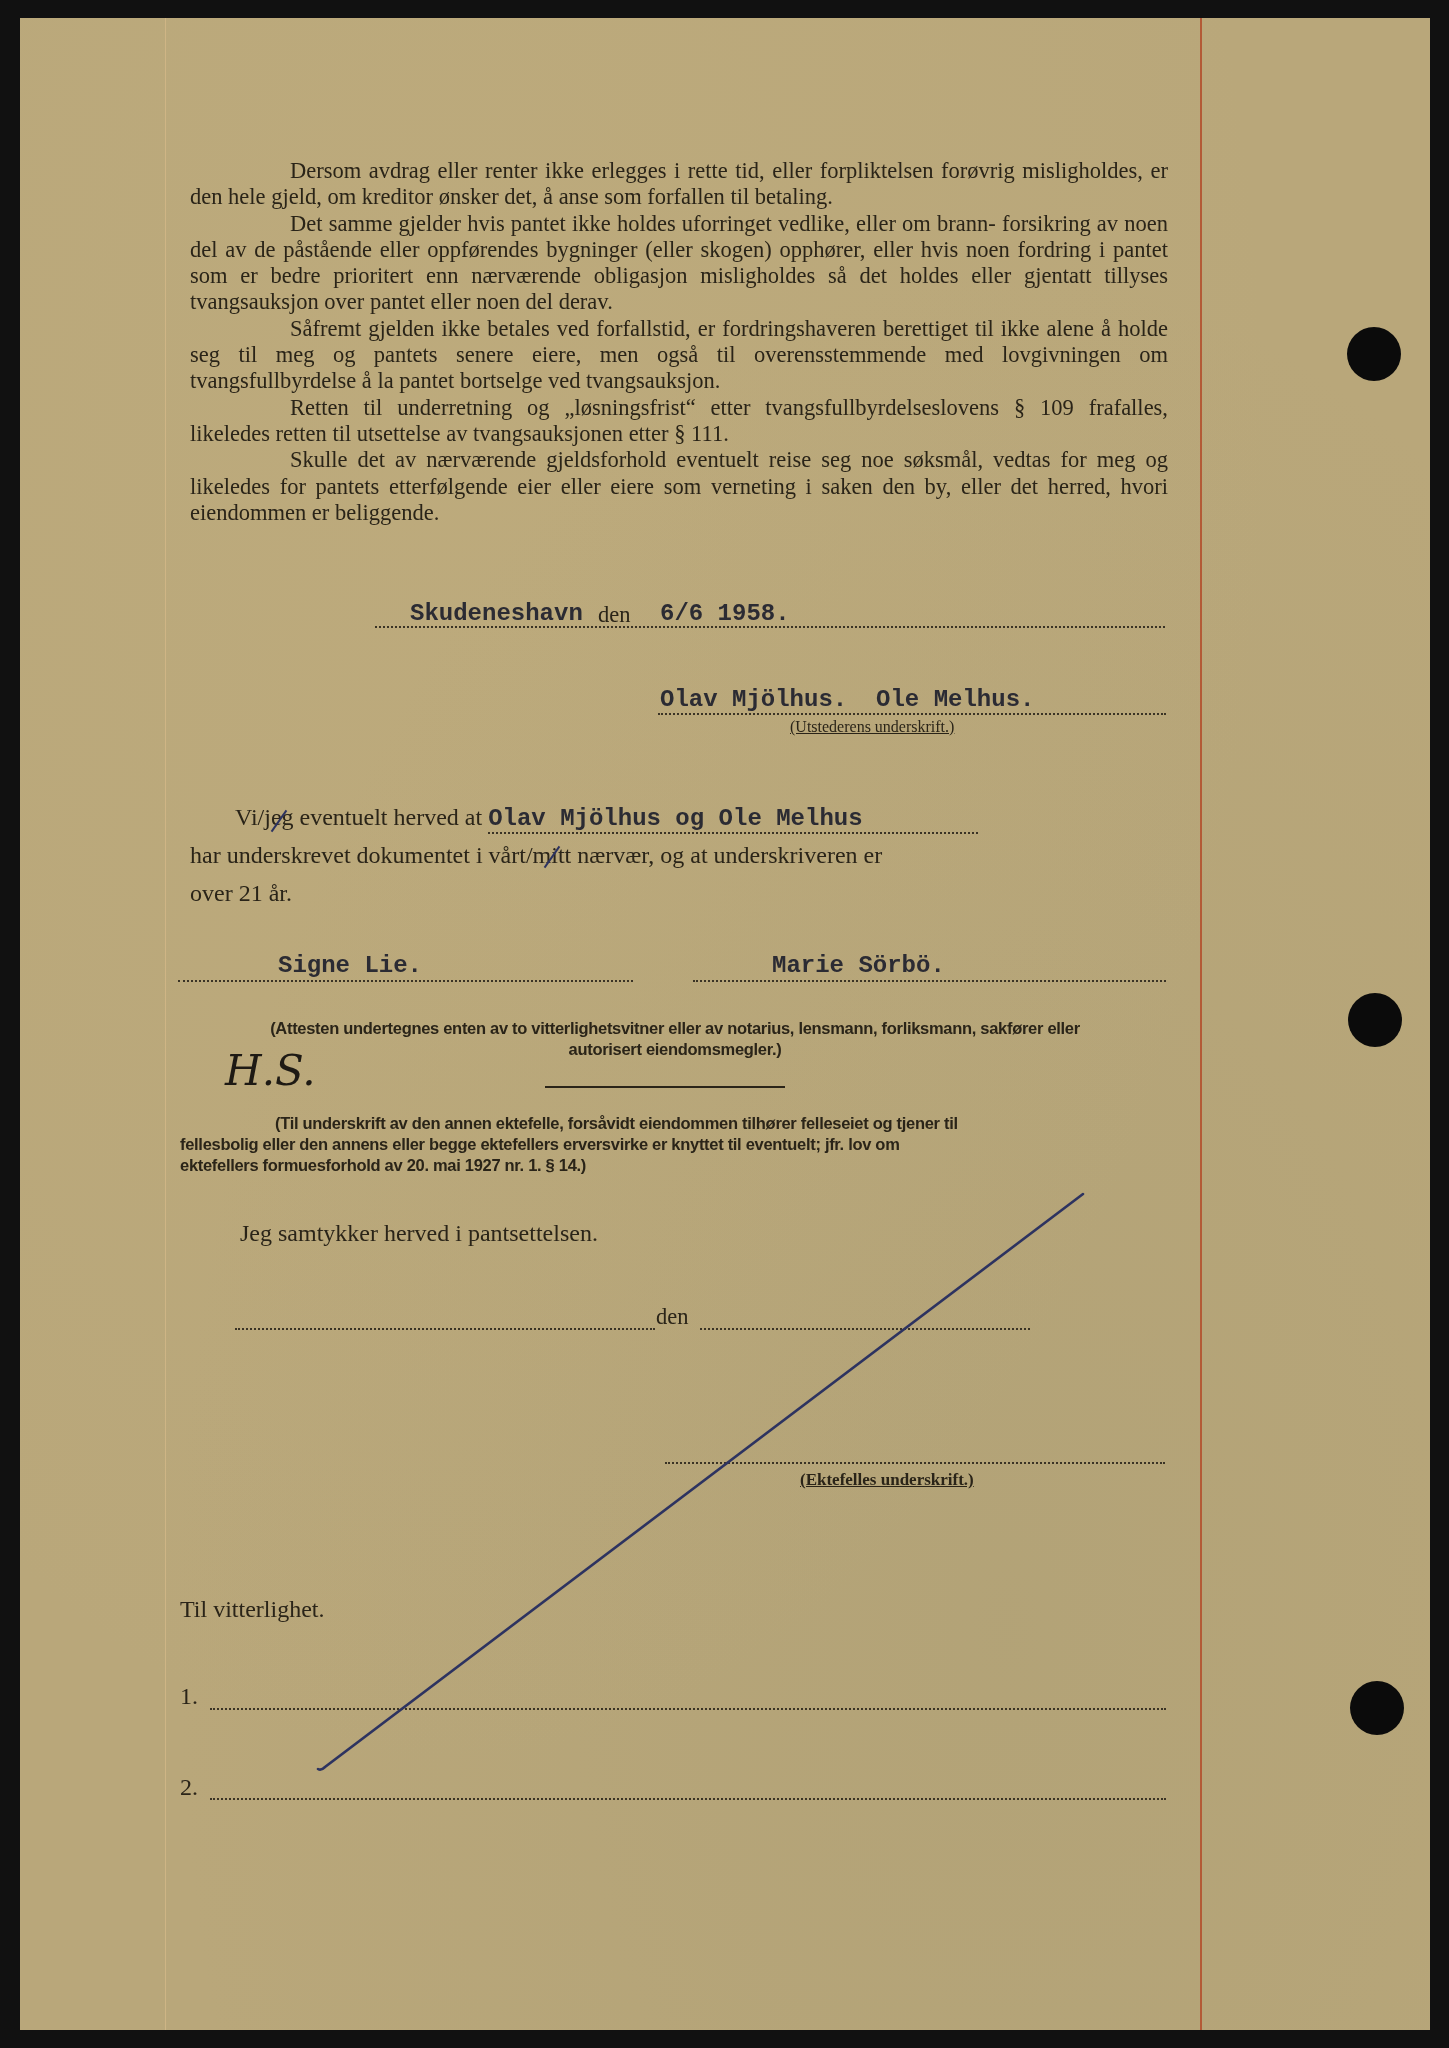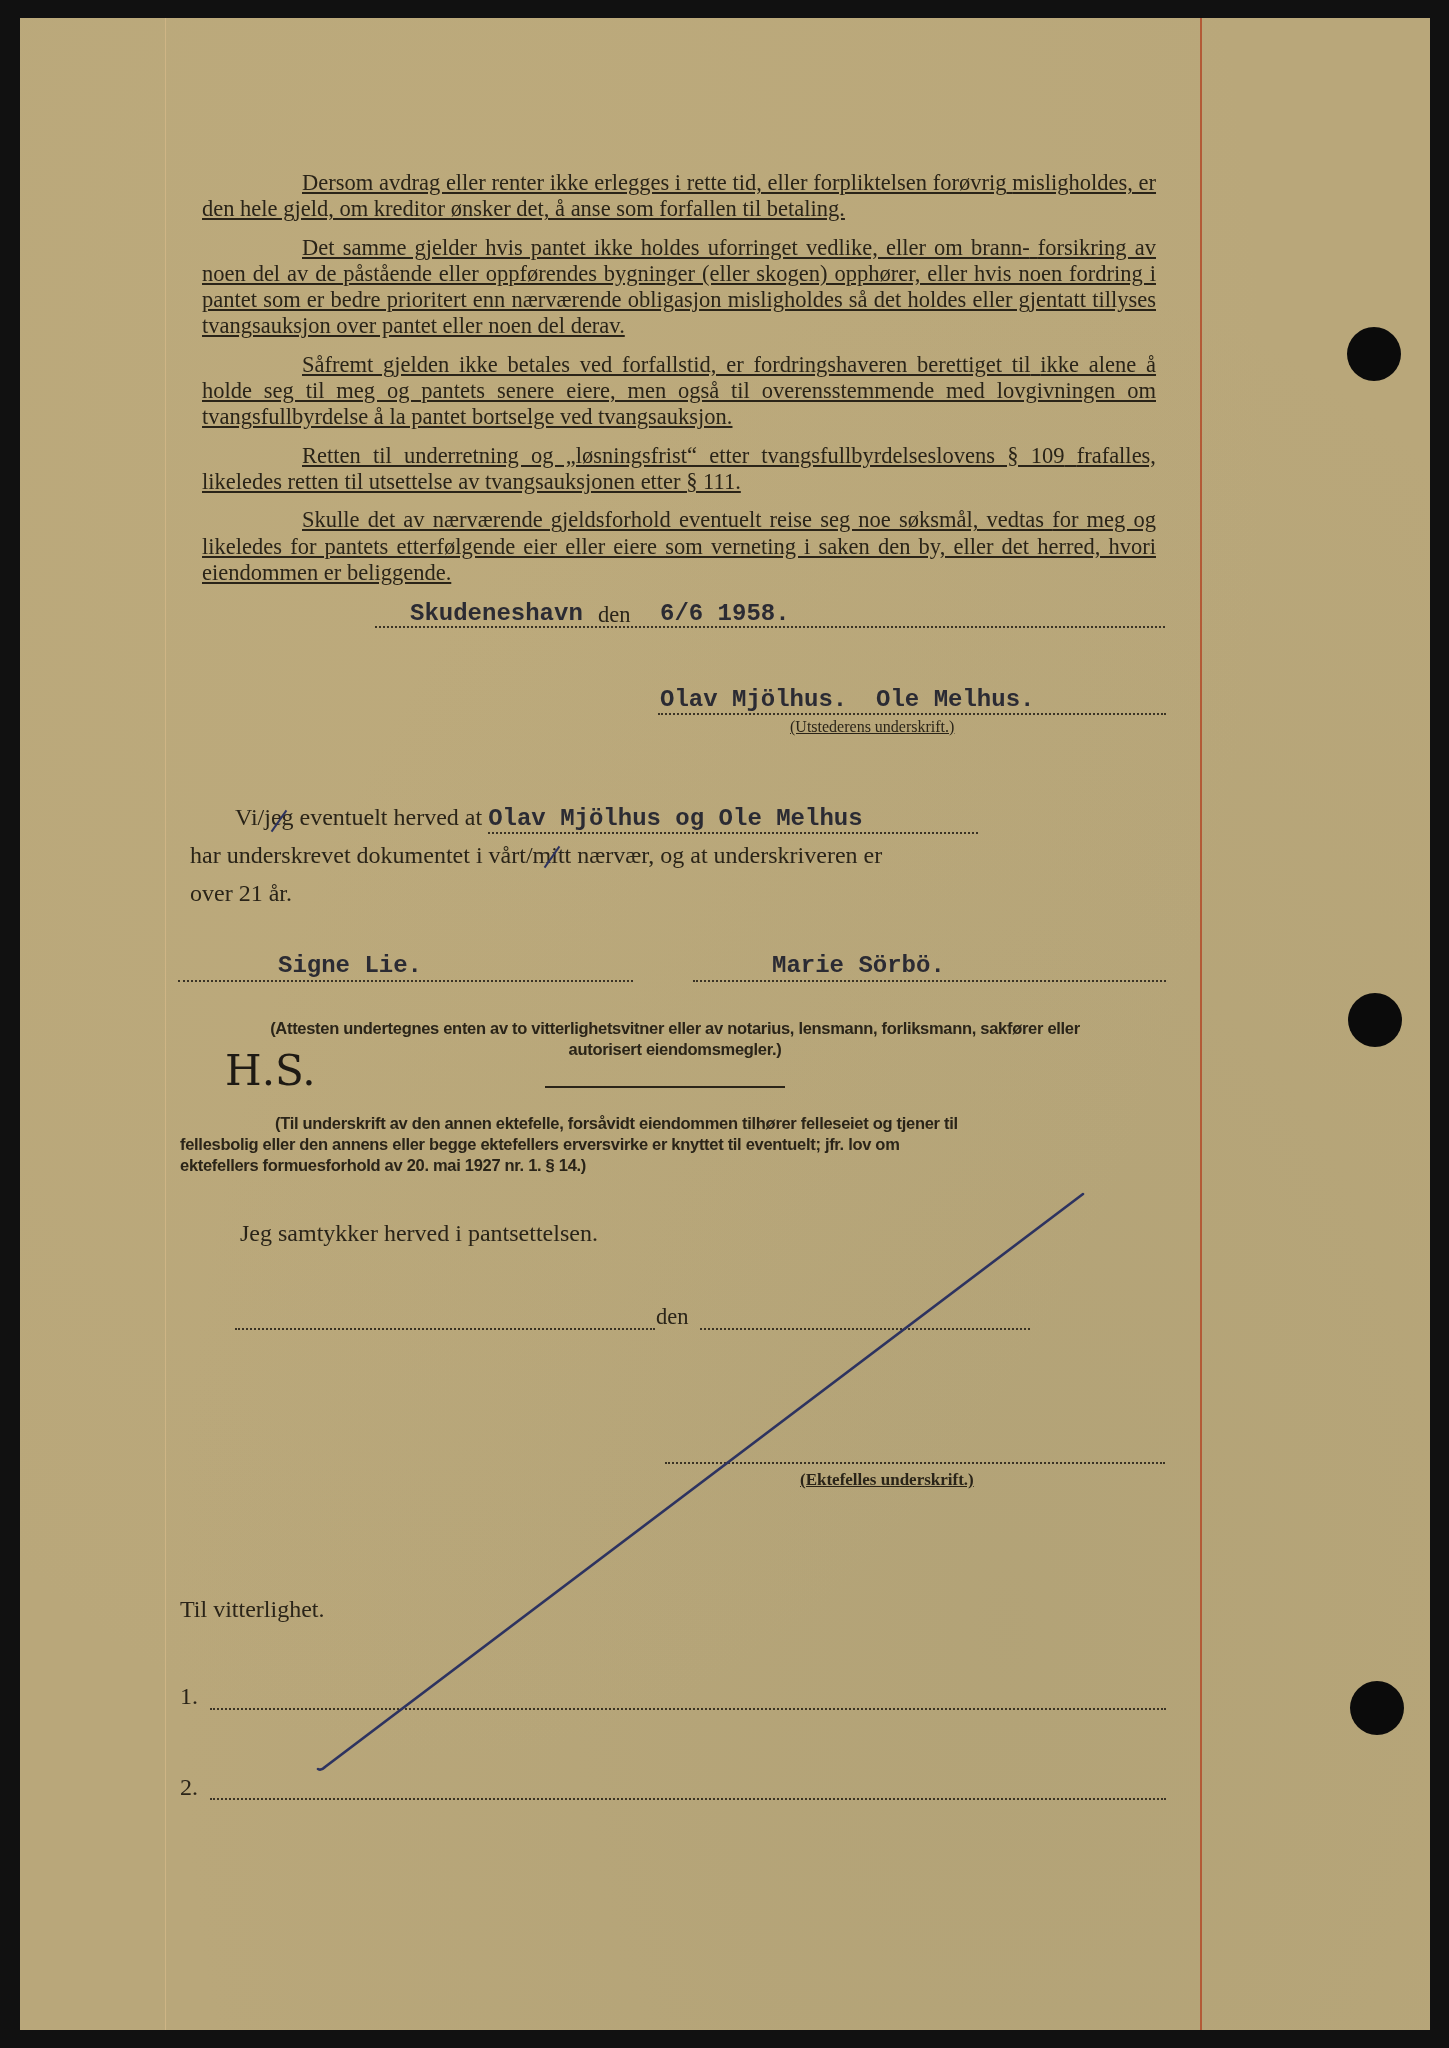--- a/index.html
+++ b/index.html
@@ -28,21 +28,21 @@
     }
     .punch-hole {
       position: absolute; width: 54px; height: 54px; border-radius: 50%;
       background: #0b0b0b;
     }
     .body-text {
       position: absolute; left: 170px; width: 978px;
       font-size: 22.5px; line-height: 26.3px;
       text-align: justify;
     }
-    .body-text p { margin: 12px; text-indent: 100px; text-align: justify; text-align-last: left; text-decoration: underline; }
+    .body-text p { margin: 0; text-indent: 100px; text-align: justify; text-align-last: left; }
     .typed {
       font-family: "Liberation Mono", "DejaVu Sans Mono", monospace;
       font-size: 24px; color: #2b2b33; font-weight: bold;
     }
     .dotted-line {
       position: absolute; border-bottom: 2px dotted #3a3325; height: 0;
     }
     .small-text {
       position: absolute; font-size: 16.5px; line-height: 21px; font-weight: bold;
       font-family: "Liberation Sans Narrow", "Liberation Sans", sans-serif;
@@ -95,21 +95,21 @@
   <div class="dotted-line" style="left:158px; top:962px; width:455px;"></div>
   <span class="typed" style="position:absolute; left:258px; top:934px;">Signe Lie.</span>
   <div class="dotted-line" style="left:673px; top:962px; width:473px;"></div>
   <span class="typed" style="position:absolute; left:752px; top:934px;">Marie Sörbö.</span>
 
   <div class="small-text" style="left:160px; top:1000px; width:990px; text-align:center;">
     <div>(Attesten undertegnes enten av to vitterlighetsvitner eller av notarius, lensmann, forliksmann, sakfører eller</div>
     <div>autorisert eiendomsmegler.)</div>
   </div>
 
-  <span style="position:absolute; left:205px; top:1028px; font-family:'DejaVu Serif', serif; font-size:42px; color:#1e1a14;">H.S.</span>
+  <span style="position:absolute; left:205px; top:1028px; font-family:'DejaVu Serif', serif; font-style:italic; font-size:42px; color:#1e1a14;">H.S.</span>
   <div class="solid-line" style="left:525px; top:1068px; width:240px;"></div>
 
   <div class="small-text" style="left:160px; top:1095px; width:990px; text-align:justify;">
     <div style="padding-left:95px;">(Til underskrift av den annen ektefelle, forsåvidt eiendommen tilhører felleseiet og tjener til</div>
     <div>fellesbolig eller den annens eller begge ektefellers erversvirke er knyttet til eventuelt; jfr. lov om</div>
     <div>ektefellers formuesforhold av 20. mai 1927 nr. 1. § 14.)</div>
   </div>
 
   <span class="label" style="left:220px; top:1202px; font-size:24px;">Jeg samtykker herved i pantsettelsen.</span>
   <div class="dotted-line" style="left:215px; top:1310px; width:420px;"></div>

